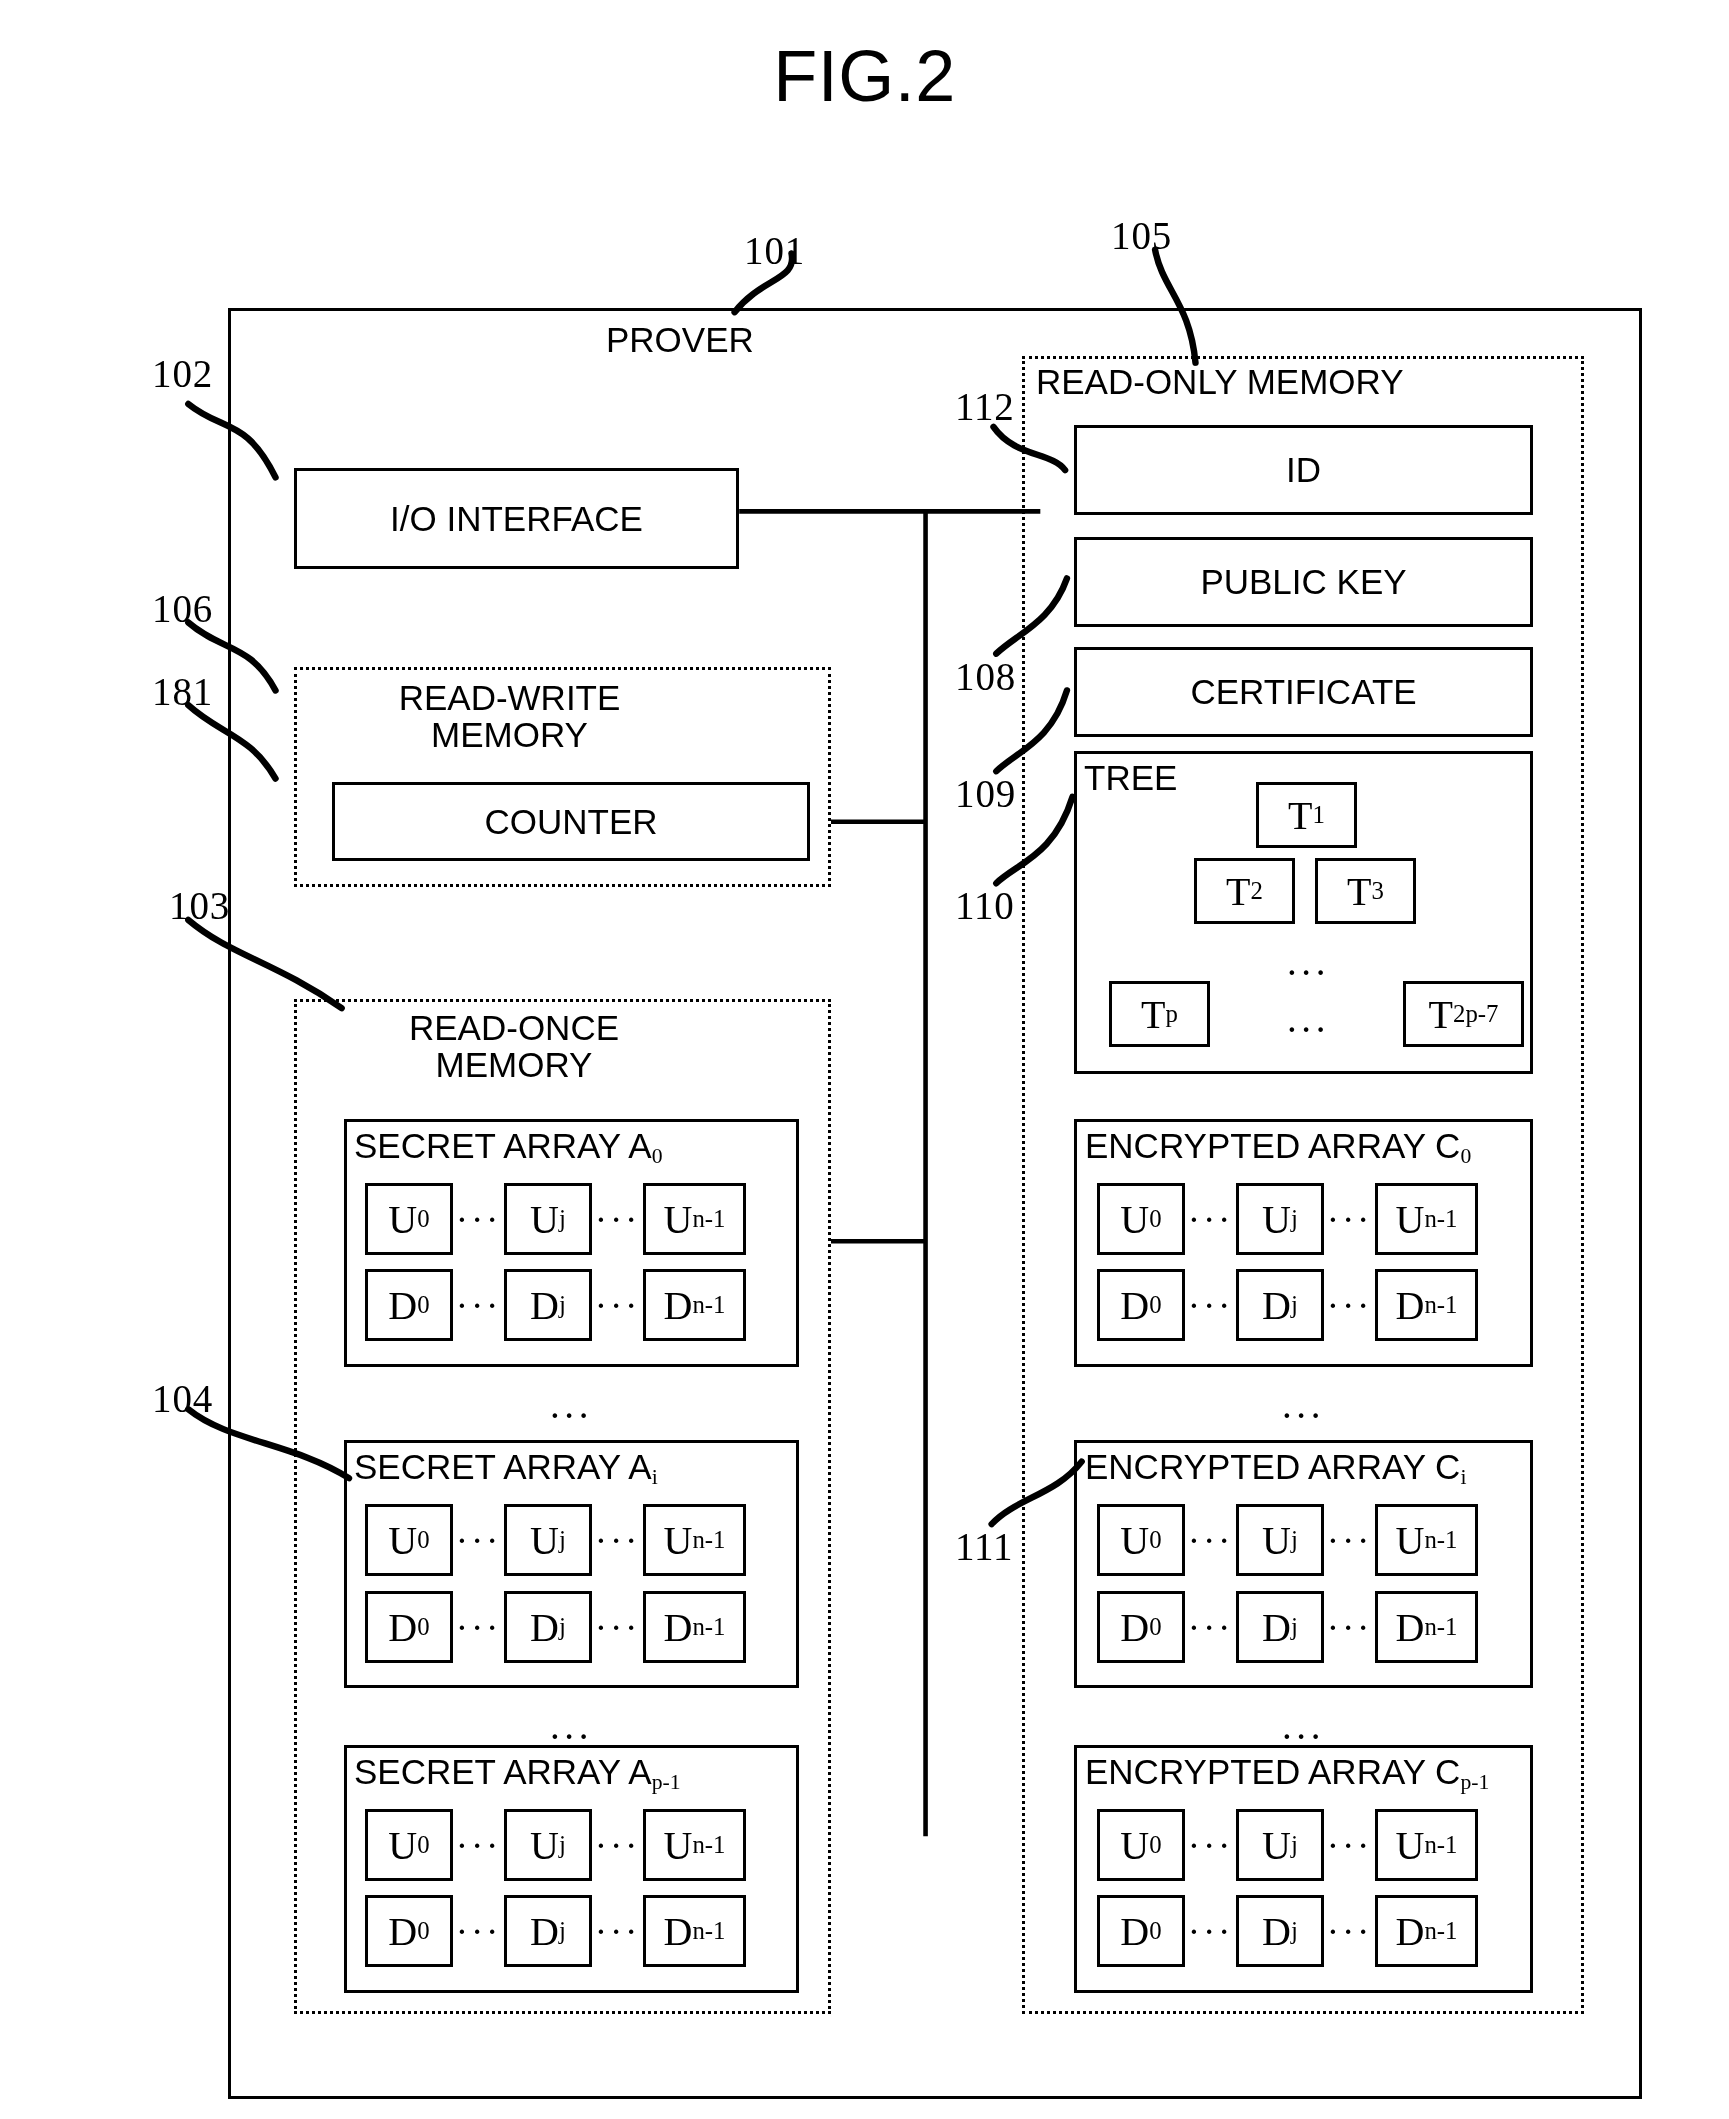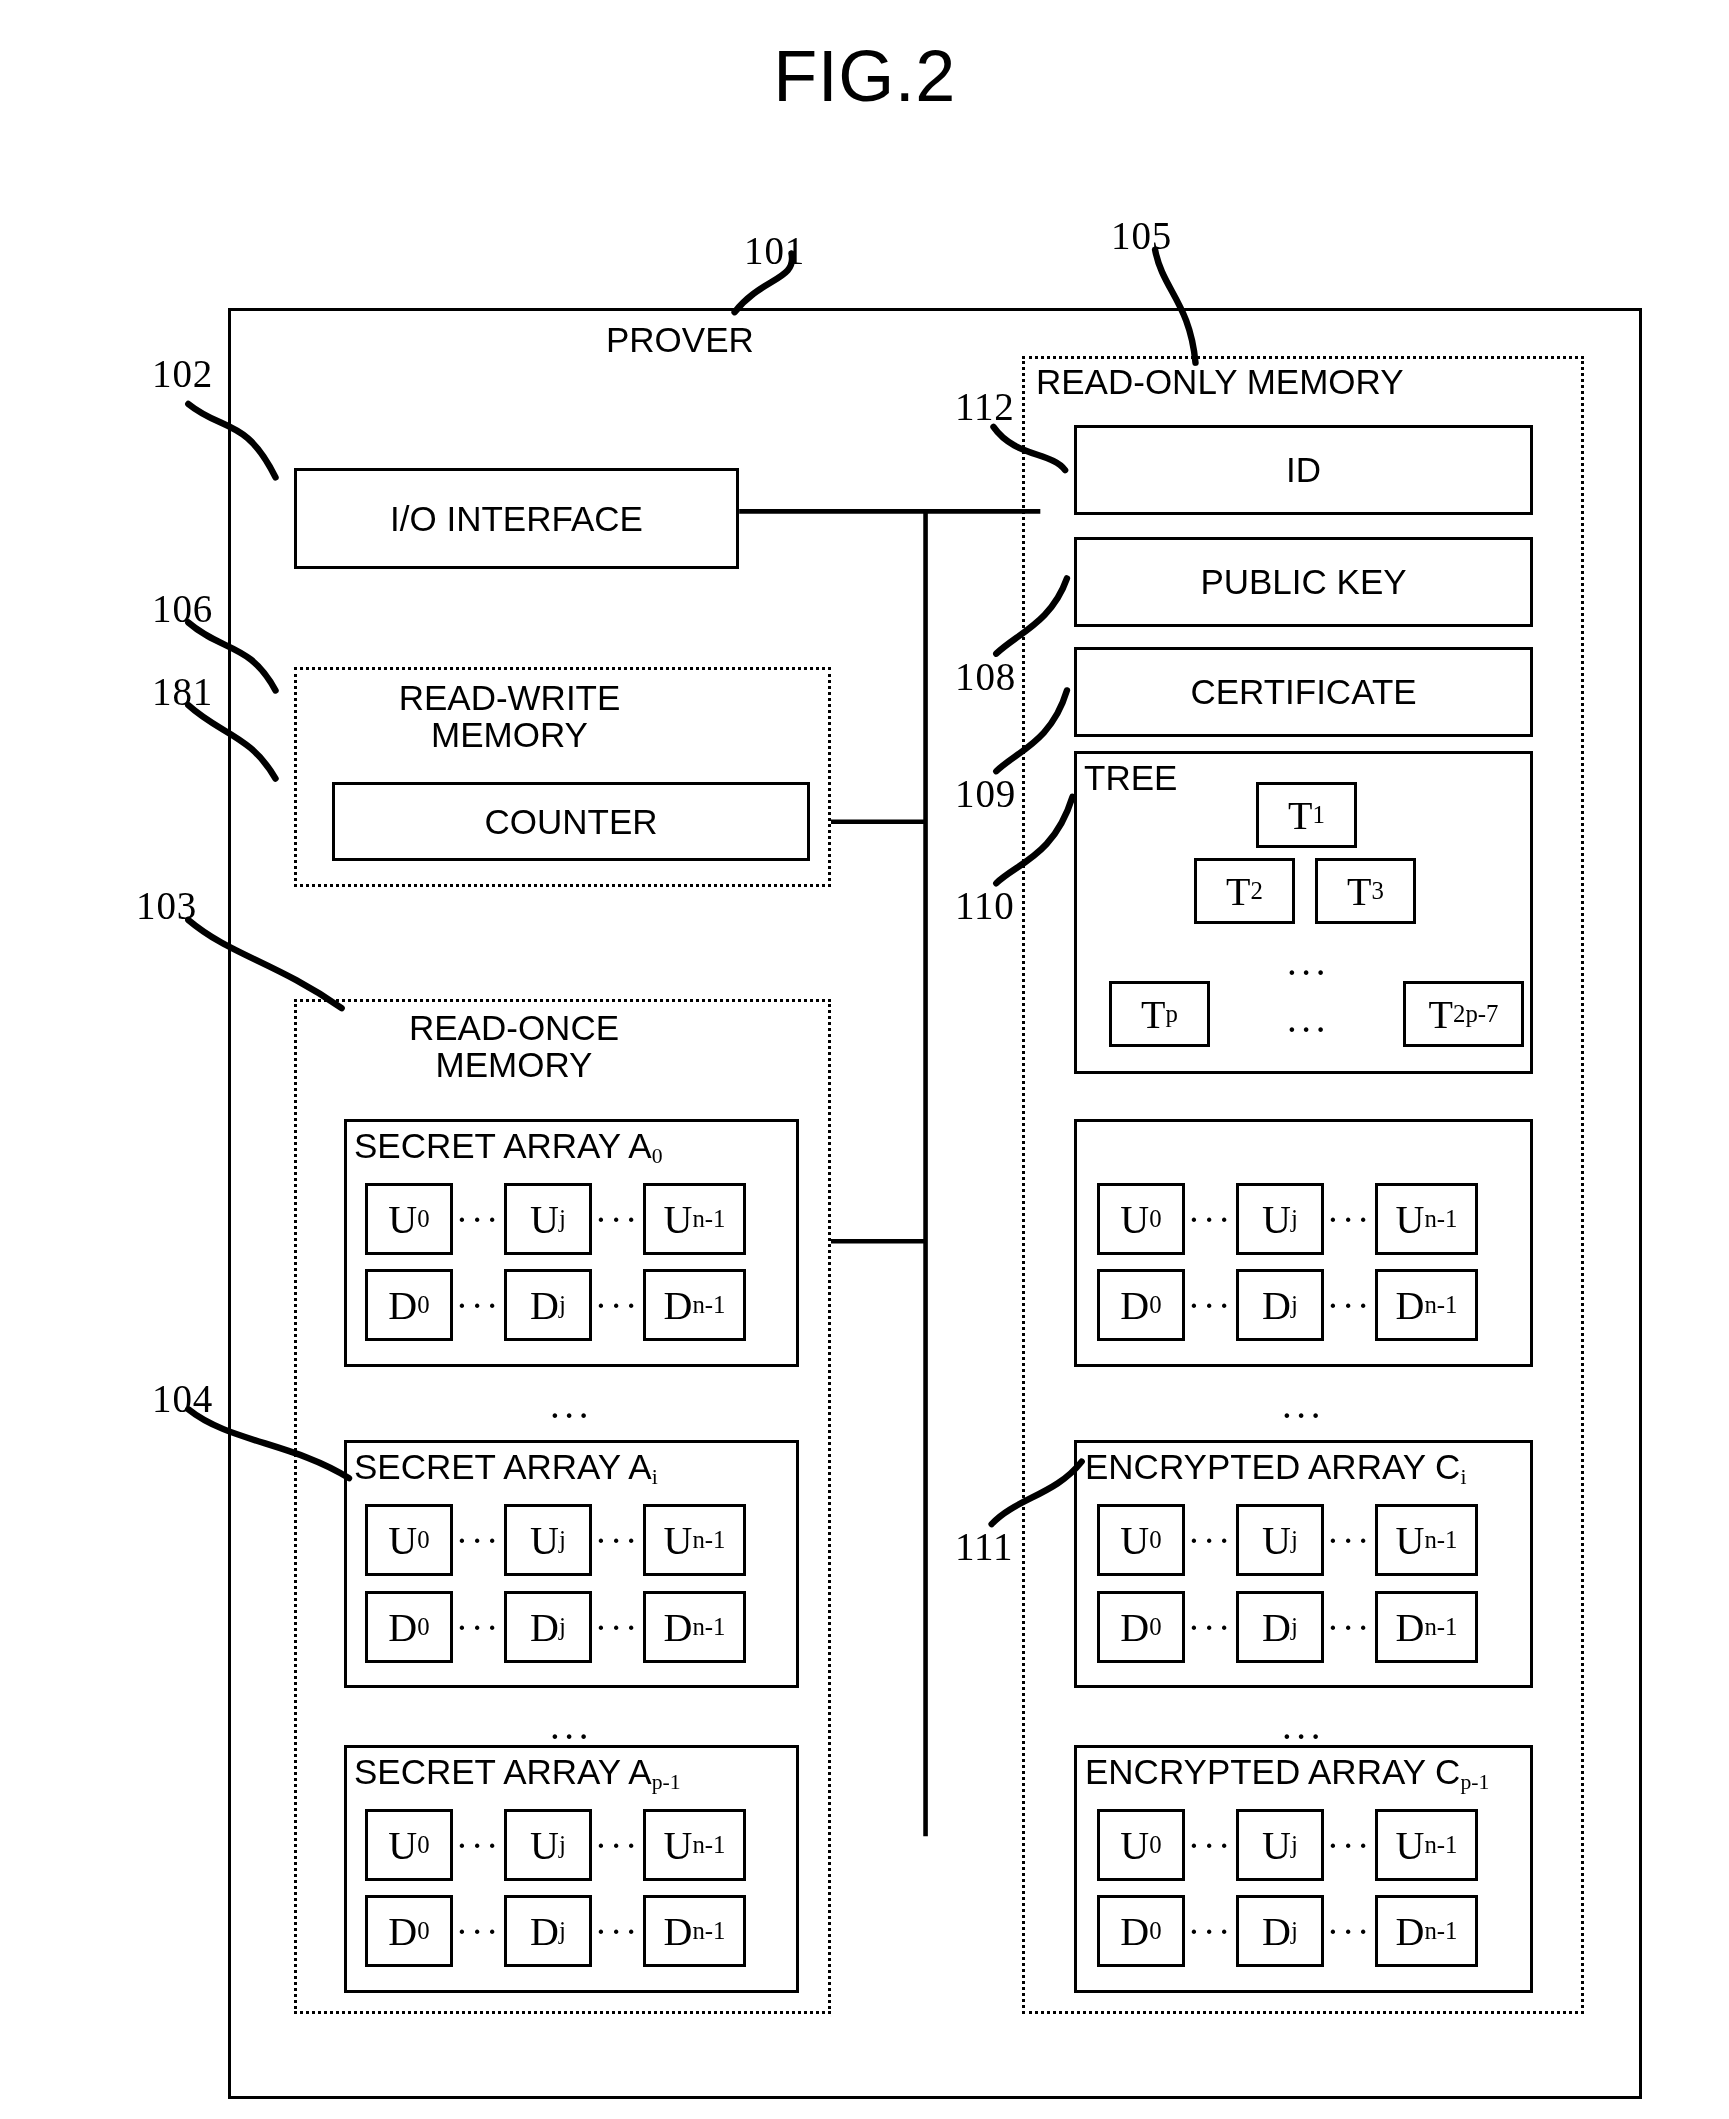--- a/index.html
+++ b/index.html
@@ -316,20 +316,23 @@
     <span>T</span>
       <sub>p</sub>
   </div>
   <div class="vdots" style="left:1258px; top:996px; width:101px;">...</div>
   <div class="tnode" style="left:1403px; top:981px; width:121px; height:66px;">
     <span>T</span>
       <sub>2p-7</sub>
   </div>
 
   <div class="sbox" style="left:1074px; top:1119px; width:459px; height:248px;"></div>
+  <div class="boxlabel" style="left:1085px; top:1128px;">
+    <span>ENCRYPTED ARRAY C</span><sub>0</sub>
+  </div>
   <div class="cellrow" style="left:1097px; top:1183px;">
     <div class="cell" style="width:88px;height:72px;">
         <span>U</span>
         <sub>0</sub>
       </div>
     <div class="dots" style="width:40px;height:72px;">···</div>
     <div class="cell" style="width:88px;height:72px;">
         <span>U</span>
         <sub>j</sub>
       </div>
@@ -476,18 +479,18 @@
 
   <div class="refnum" style="left:744px; top:228px;">101</div>
   <div class="refnum" style="left:1111px; top:213px;">105</div>
   <div class="refnum" style="left:152px; top:351px;">102</div>
   <div class="refnum" style="left:955px; top:384px;">112</div>
   <div class="refnum" style="left:152px; top:586px;">106</div>
   <div class="refnum" style="left:955px; top:654px;">108</div>
   <div class="refnum" style="left:152px; top:669px;">181</div>
   <div class="refnum" style="left:955px; top:771px;">109</div>
   <div class="refnum" style="left:955px; top:883px;">110</div>
-  <div class="refnum" style="left:136px; top:883px;">103</div>
+  <div class="refnum" style="left:169px; top:883px;">103</div>
   <div class="refnum" style="left:152px; top:1376px;">104</div>
   <div class="refnum" style="left:955px; top:1524px;">111</div>
 
 </div>
 
 
 </body></html>

